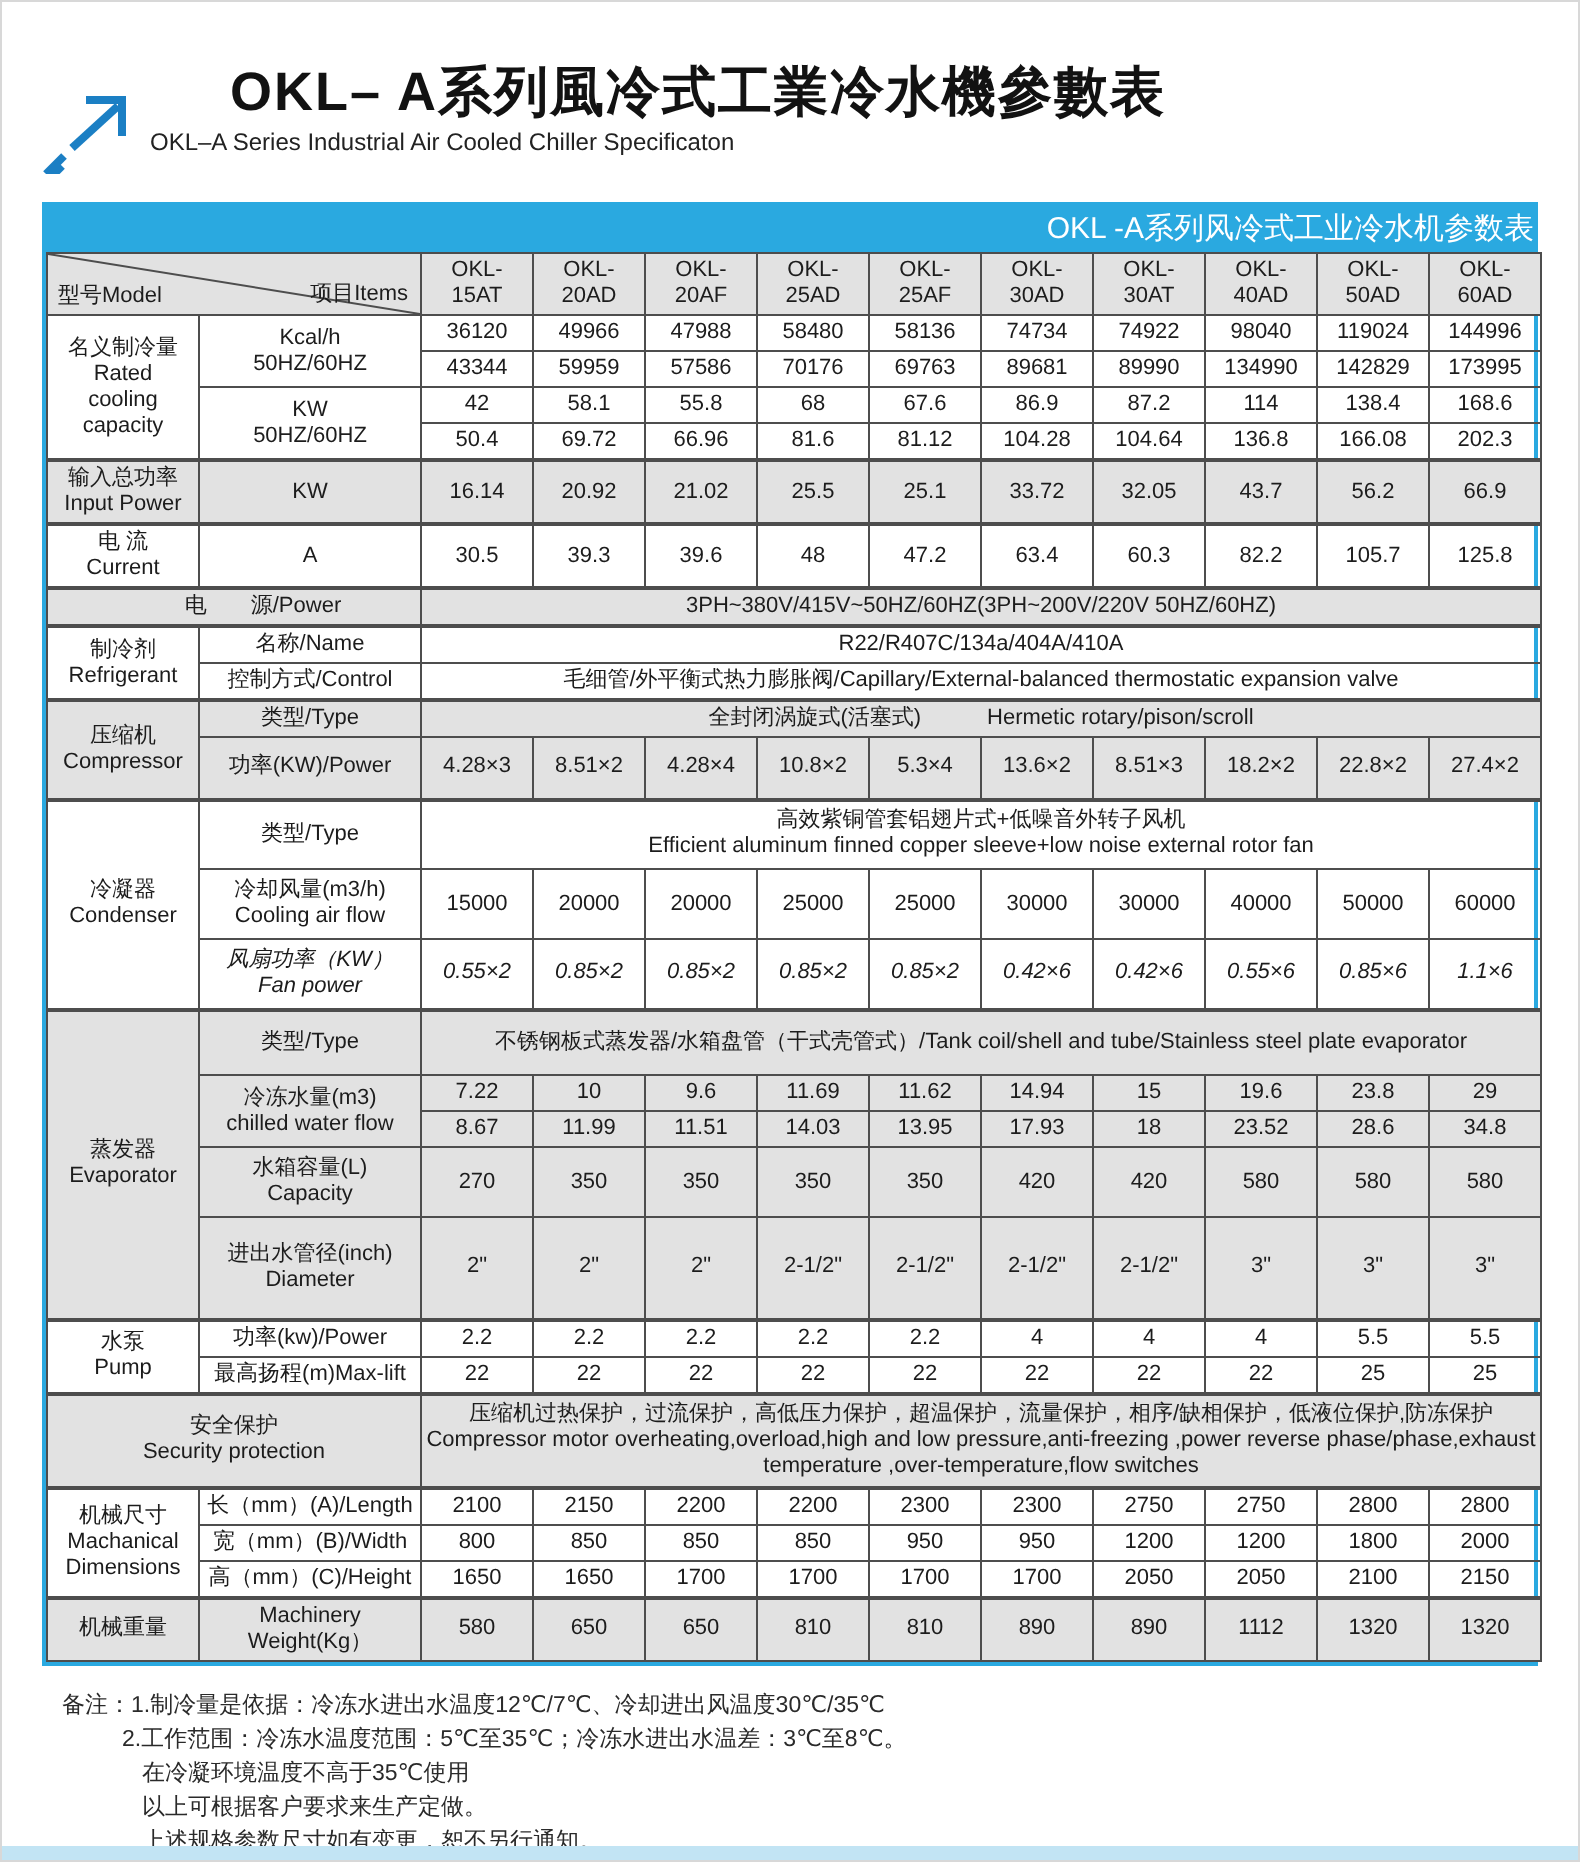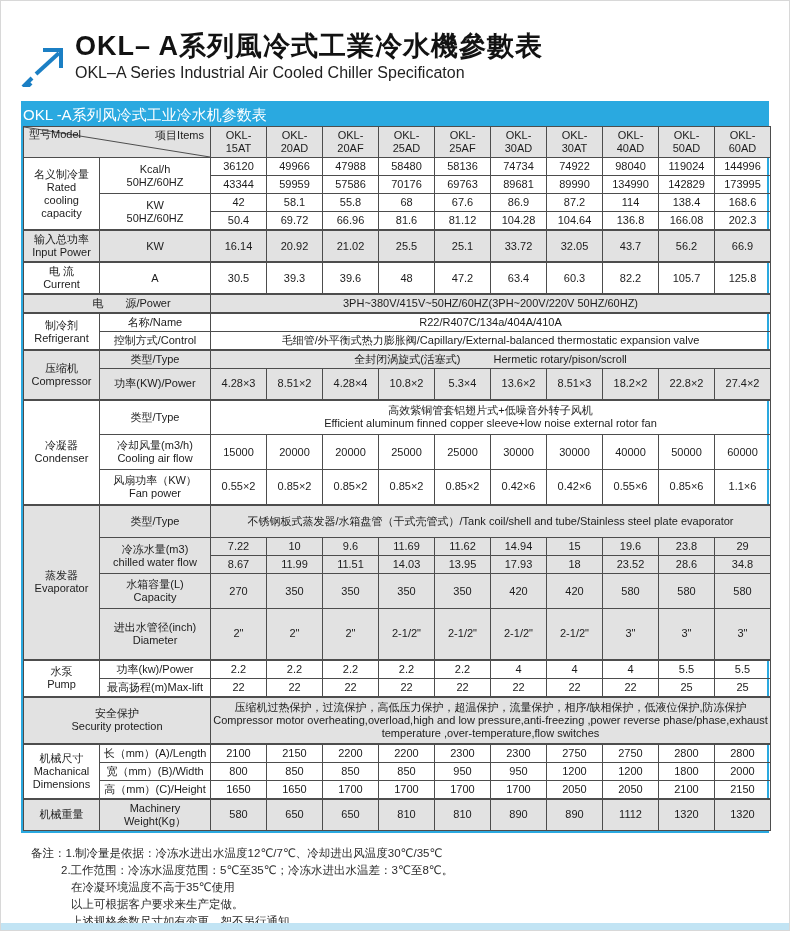--- a/index.html
+++ b/index.html
@@ -10,43 +10,43 @@
     --ink:#1c1c1c;
   }
   *{box-sizing:border-box;margin:0;padding:0;}
   body{background:#f2f2f2;font-family:"Liberation Sans","DejaVu Sans",sans-serif;color:var(--ink);}
   .page{width:790px;height:931px;background:#ffffff;position:relative;overflow:hidden;
         border:1px solid #d8d8d8;}
   
   .doc-header{display:flex;align-items:flex-start;padding:30px 0 0 16px;}
   .arrow-wrap{width:52px;height:52px;flex:0 0 auto;margin-top:4px;}
   .titles{margin-left:6px;}
-  .title-zh{font-size:27px;font-weight:700;letter-spacing:1px;color:#121212;line-height:1.15;}
-  .title-en{font-size:16px;font-weight:400;color:#222;margin-top:2px;}
+  .title-zh{font-size:27px;font-weight:700;letter-spacing:1px;color:#121212;line-height:1.15;margin-left:40px;}
+  .title-en{font-size:12px;font-weight:400;color:#222;margin-top:2px;}
   
   .spec{margin:14px 20px 0 20px;border:2px solid var(--accent);}
-  .table-title-bar{background:var(--accent);color:#fff;text-align:left;font-size:15px;
+  .table-title-bar{background:var(--accent);color:#fff;text-align:right;font-size:15px;
                    height:23px;line-height:23px;font-weight:500;}
   table.spec-table{border-collapse:collapse;table-layout:fixed;width:100%;}
   .spec-table th,.spec-table td{
     border:1px solid var(--line);font-size:11px;line-height:13px;padding:2px 1px;
     text-align:center;vertical-align:middle;font-weight:400;color:var(--ink);
     overflow:hidden;
   }
   tr.gray>td,tr.gray>th{background:var(--gray);}
   tr.thick>td,tr.thick>th{border-top-width:2px;}
   td.lab{font-size:11px;}
   td.sub{font-size:11px;}
   td.val{font-size:11px;}
   td.pwr{text-align:center;padding-left:30px;}
   tr.hrow{height:31px;}
   th.corner{position:relative;padding:0;}
   th.corner svg.diag{position:absolute;left:0;top:0;width:100%;height:100%;}
-  .c-items{position:absolute;top:2px;right:6px;font-size:11px;}
-  .c-model{position:absolute;bottom:16px;left:5px;font-size:11px;}
+  .c-items{position:absolute;top:14px;right:6px;font-size:11px;}
+  .c-model{position:absolute;bottom:2px;left:5px;font-size:11px;}
   
   .notes{margin:12px 0 0 30px;font-size:11.5px;line-height:17px;color:#2a2a2a;}
   .notes .ind1{padding-left:30px;}
   .notes .ind2{padding-left:40px;}
   .bottom-strip{position:absolute;left:0;bottom:0;width:100%;height:7px;background:#c2e4f4;}
 </style>
 </head>
 <body>
 
 <div class="page">
@@ -228,21 +228,21 @@
             <td class="val">20000</td>
             <td class="val">20000</td>
             <td class="val">25000</td>
             <td class="val">25000</td>
             <td class="val">30000</td>
             <td class="val">30000</td>
             <td class="val">40000</td>
             <td class="val">50000</td>
             <td class="val">60000</td>
           </tr>
-          <tr style="height: 35px;">
+          <tr style="height: 35px; font-style: italic;">
             <td class="sub">风扇功率（KW）<br>Fan power</td>
             <td class="val">0.55×2</td>
             <td class="val">0.85×2</td>
             <td class="val">0.85×2</td>
             <td class="val">0.85×2</td>
             <td class="val">0.85×2</td>
             <td class="val">0.42×6</td>
             <td class="val">0.42×6</td>
             <td class="val">0.55×6</td>
             <td class="val">0.85×6</td>

